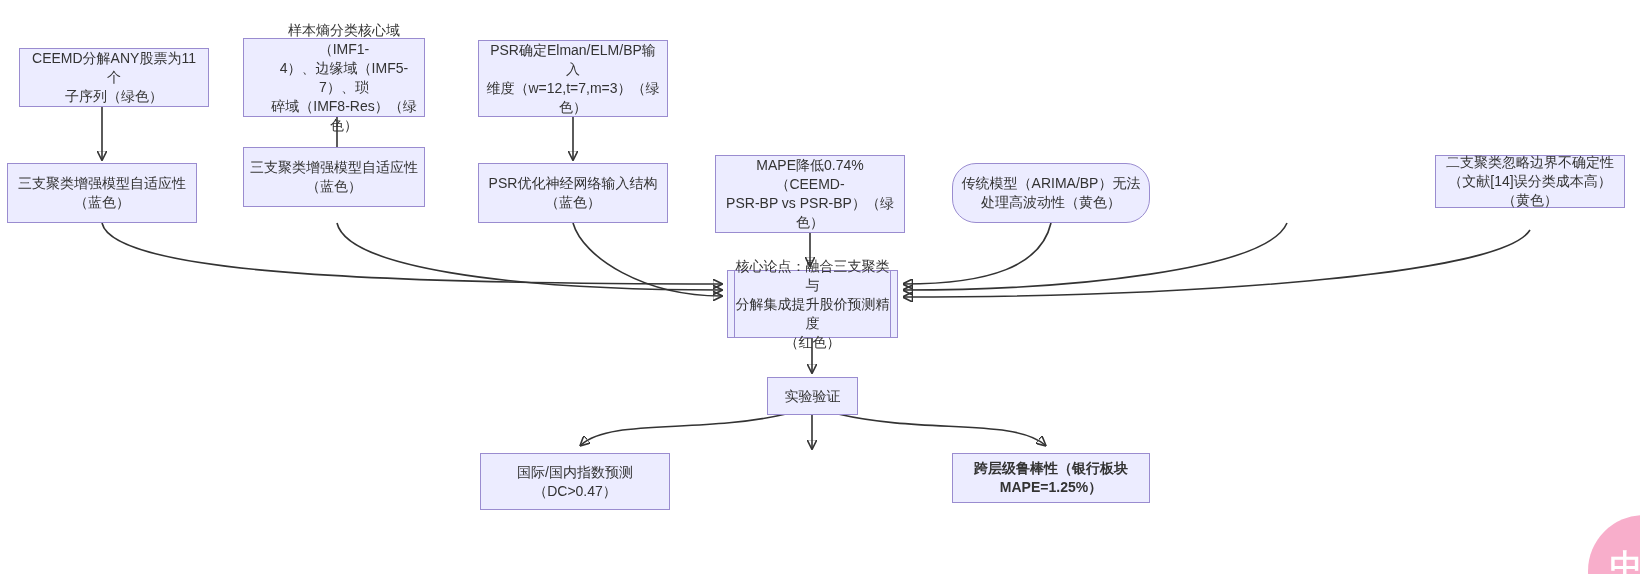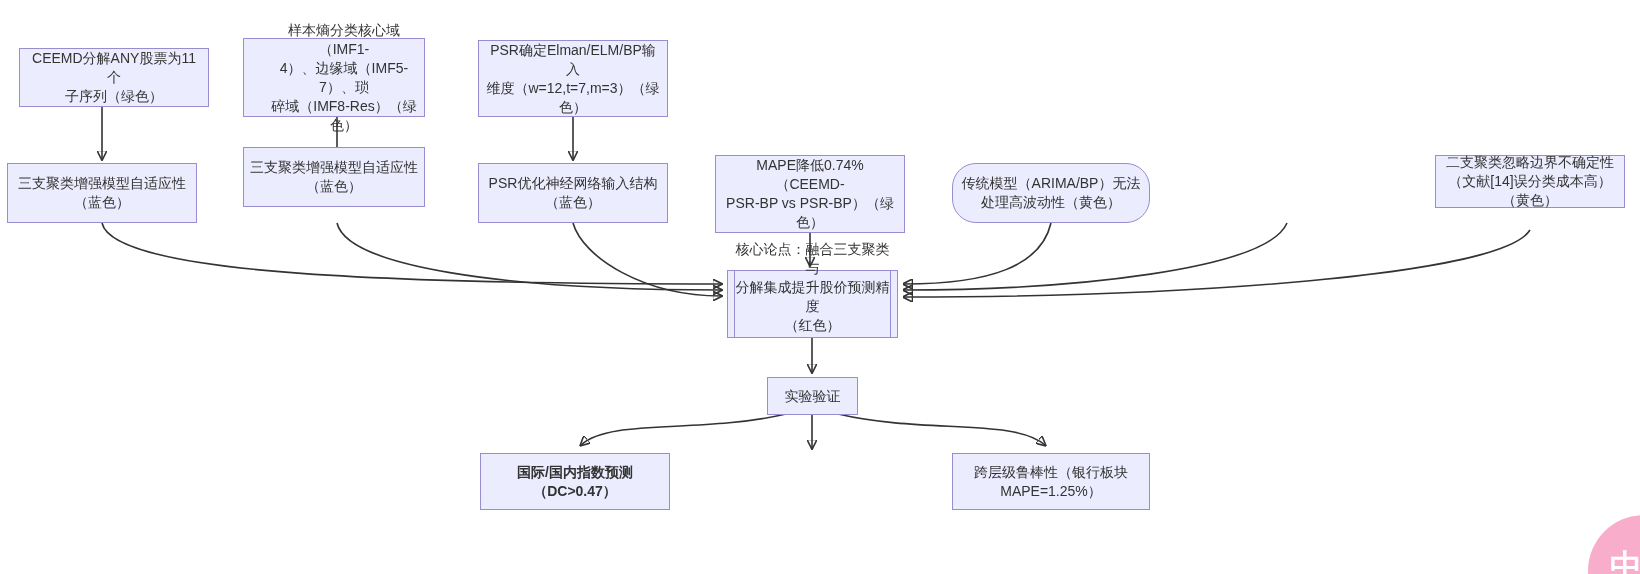--- a/index.html
+++ b/index.html
@@ -7,21 +7,21 @@
     position:relative;width:1640px;height:574px;background:#ffffff;
     overflow:hidden;font-family:"Liberation Sans","DejaVu Sans",sans-serif;
   }
   .node{
     position:absolute;box-sizing:border-box;
     background:#ECECFF;border:1px solid #9a8cd0;
     display:flex;align-items:center;justify-content:center;
     color:#333333;font-size:14px;line-height:19px;
   }
   .node .lbl{white-space:pre-line;text-align:center;padding:2px 6px;}
-  .node.core{border-color:#9a8cd0;align-items:flex-end;}
+  .node.core{border-color:#9a8cd0;}
   .vline{position:absolute;top:0;bottom:0;width:1px;background:#9a8cd0;}
   .vline.left{left:6px;}
   .vline.right{right:6px;}
   #edges{position:absolute;left:0;top:0;width:1640px;height:574px;pointer-events:none;}
   #edges path{fill:none;stroke:#333333;stroke-width:1.6px;}
   #translate-btn{
     position:absolute;left:1588px;top:515px;width:112px;height:112px;
     border-radius:50%;background:#F8AECB;cursor:pointer;
   }
   #translate-btn .glyph{
@@ -103,25 +103,25 @@
     <span class="lbl">核心论点：融合三支聚类与
 分解集成提升股价预测精度
 （红色）</span>
     <span class="vline right"></span>
   </div>
 
   <div class="node" style="left:767px;top:377px;width:91px;height:38px;">
     <span class="lbl">实验验证</span>
   </div>
 
-  <div class="node" style="left:480px;top:453px;width:190px;height:57px;font-weight:bold;">
+  <div class="node" style="left:480px;top:453px;width:190px;height:57px;">
     <span class="lbl">国际/国内指数预测
 （DC&gt;0.47）</span>
   </div>
-  <div class="node" style="left:952px;top:453px;width:198px;height:57px;">
+  <div class="node" style="left:952px;top:453px;width:198px;height:50px;font-weight:bold;">
     <span class="lbl">跨层级鲁棒性（银行板块
 MAPE=1.25%）</span>
   </div>
 
   <div id="translate-btn">
     <span class="glyph">中A</span>
   </div>
 
 </div>
 

